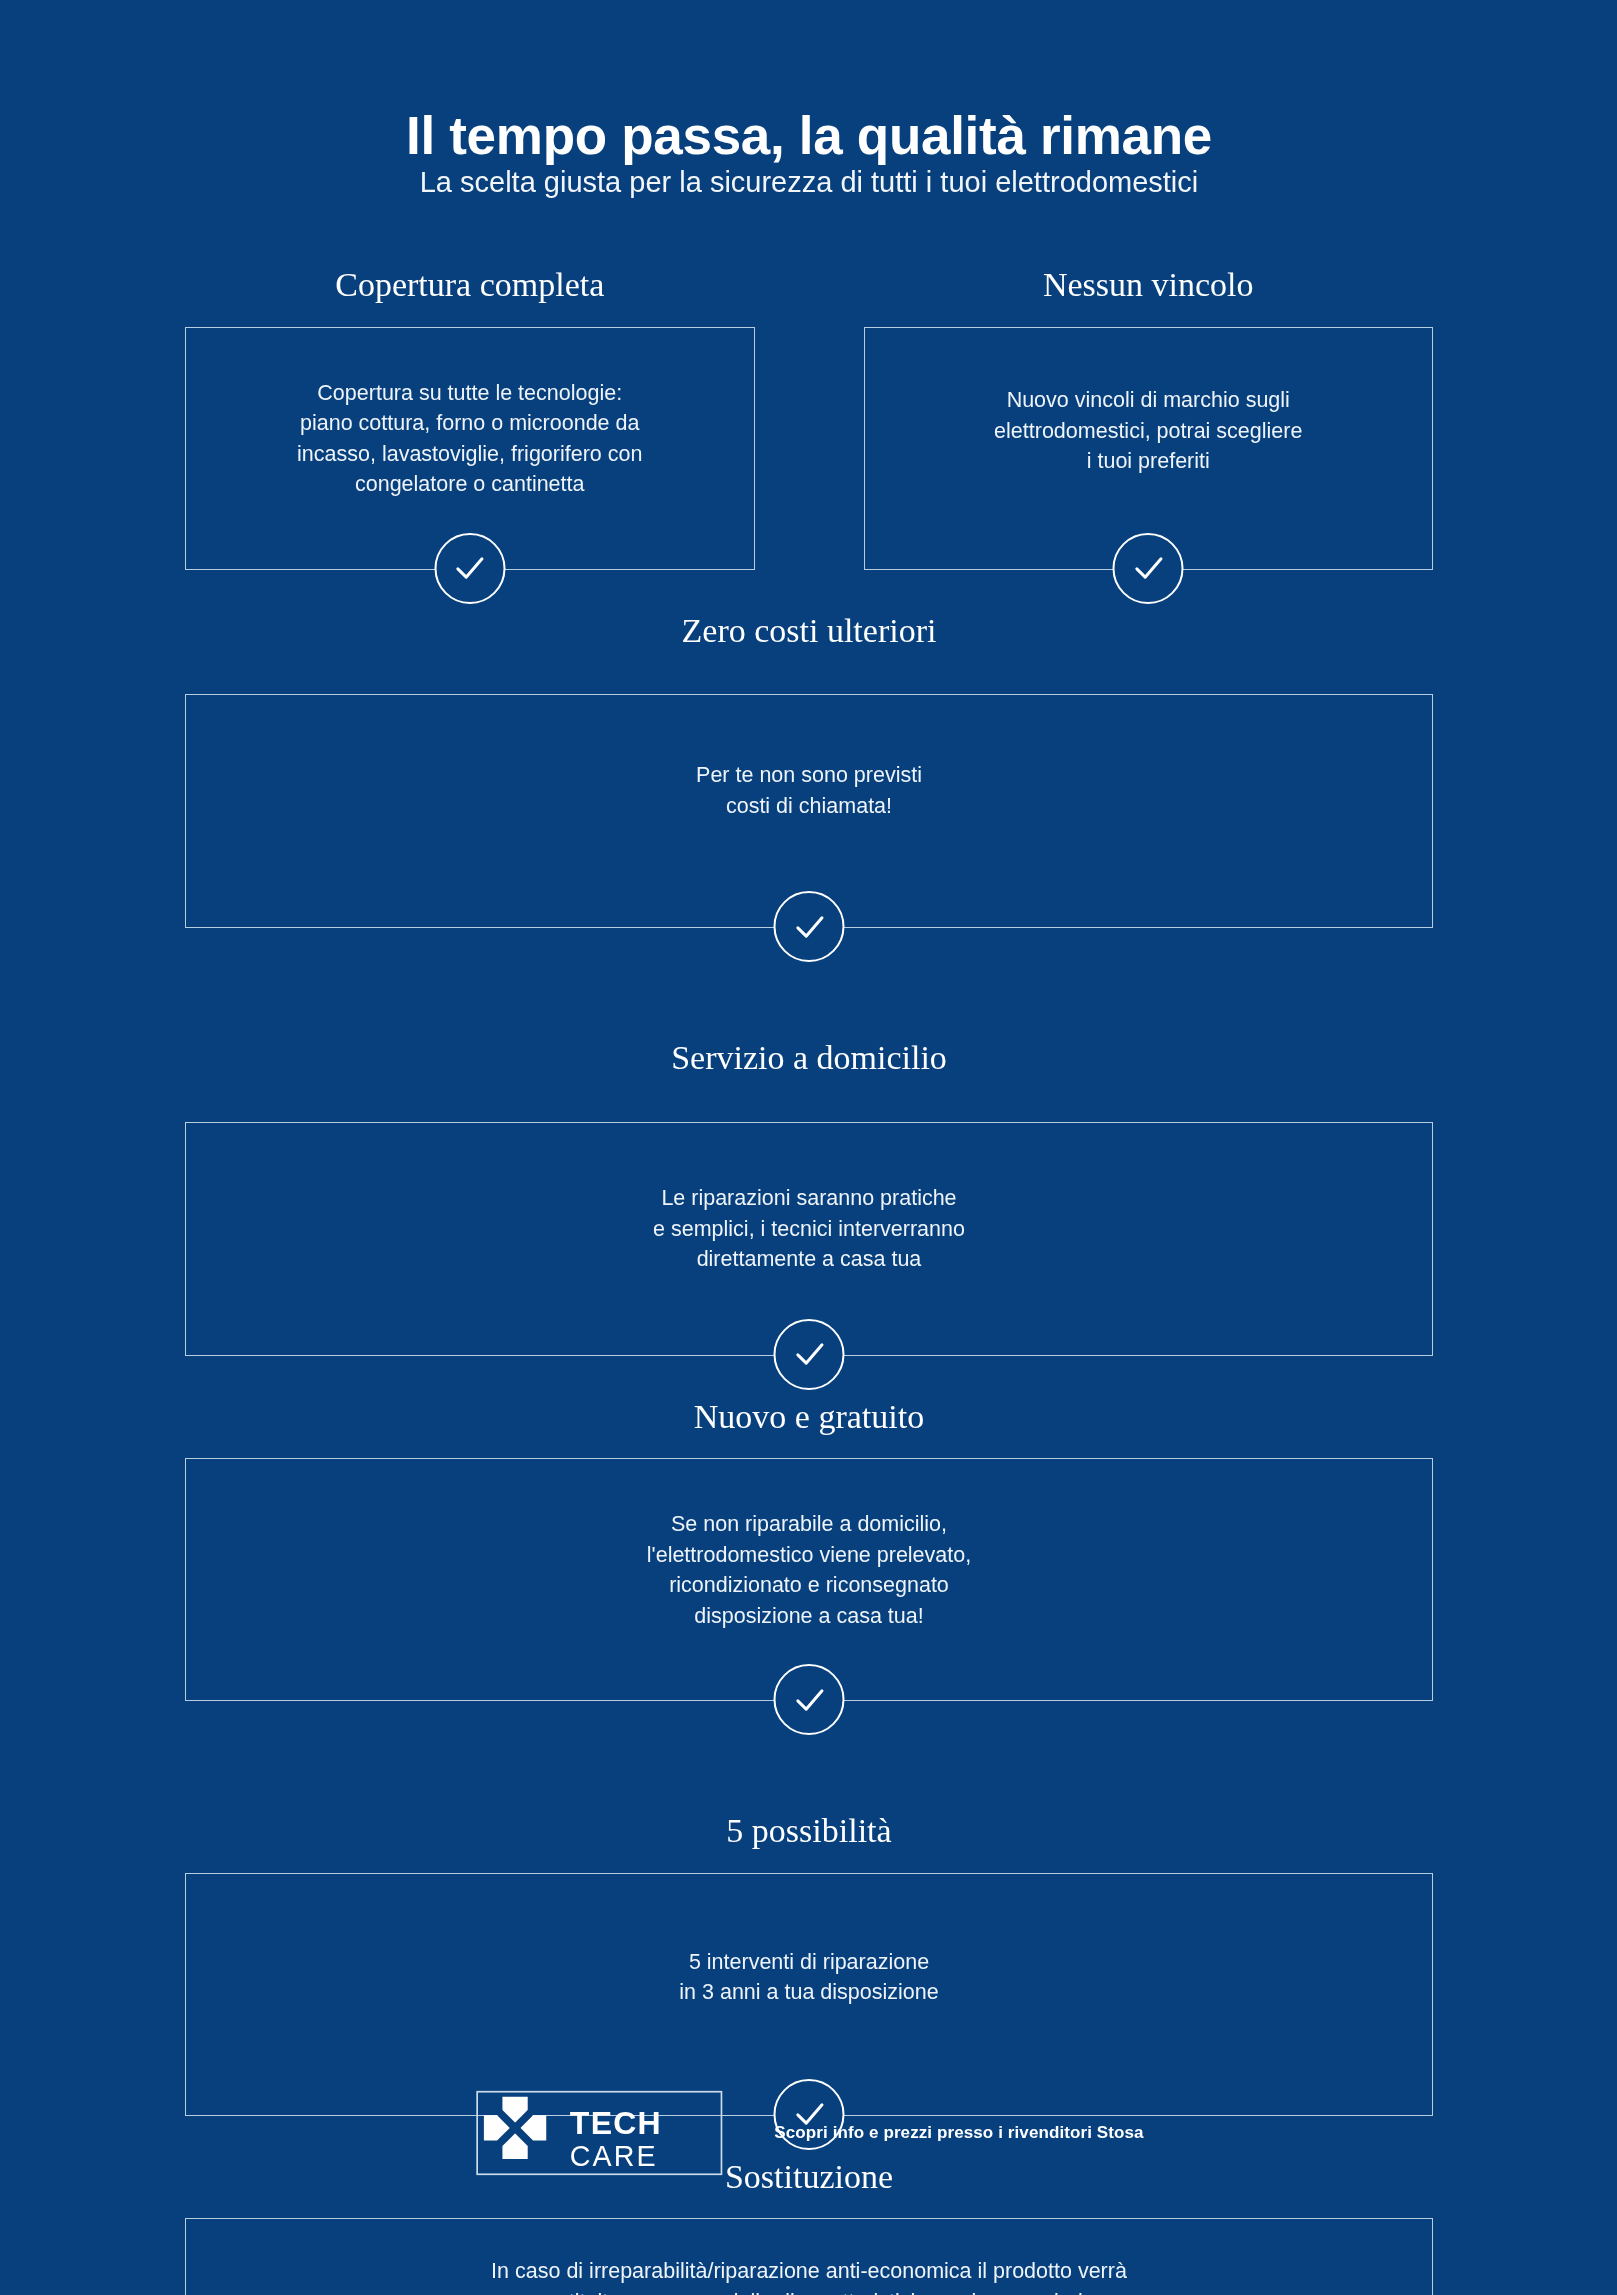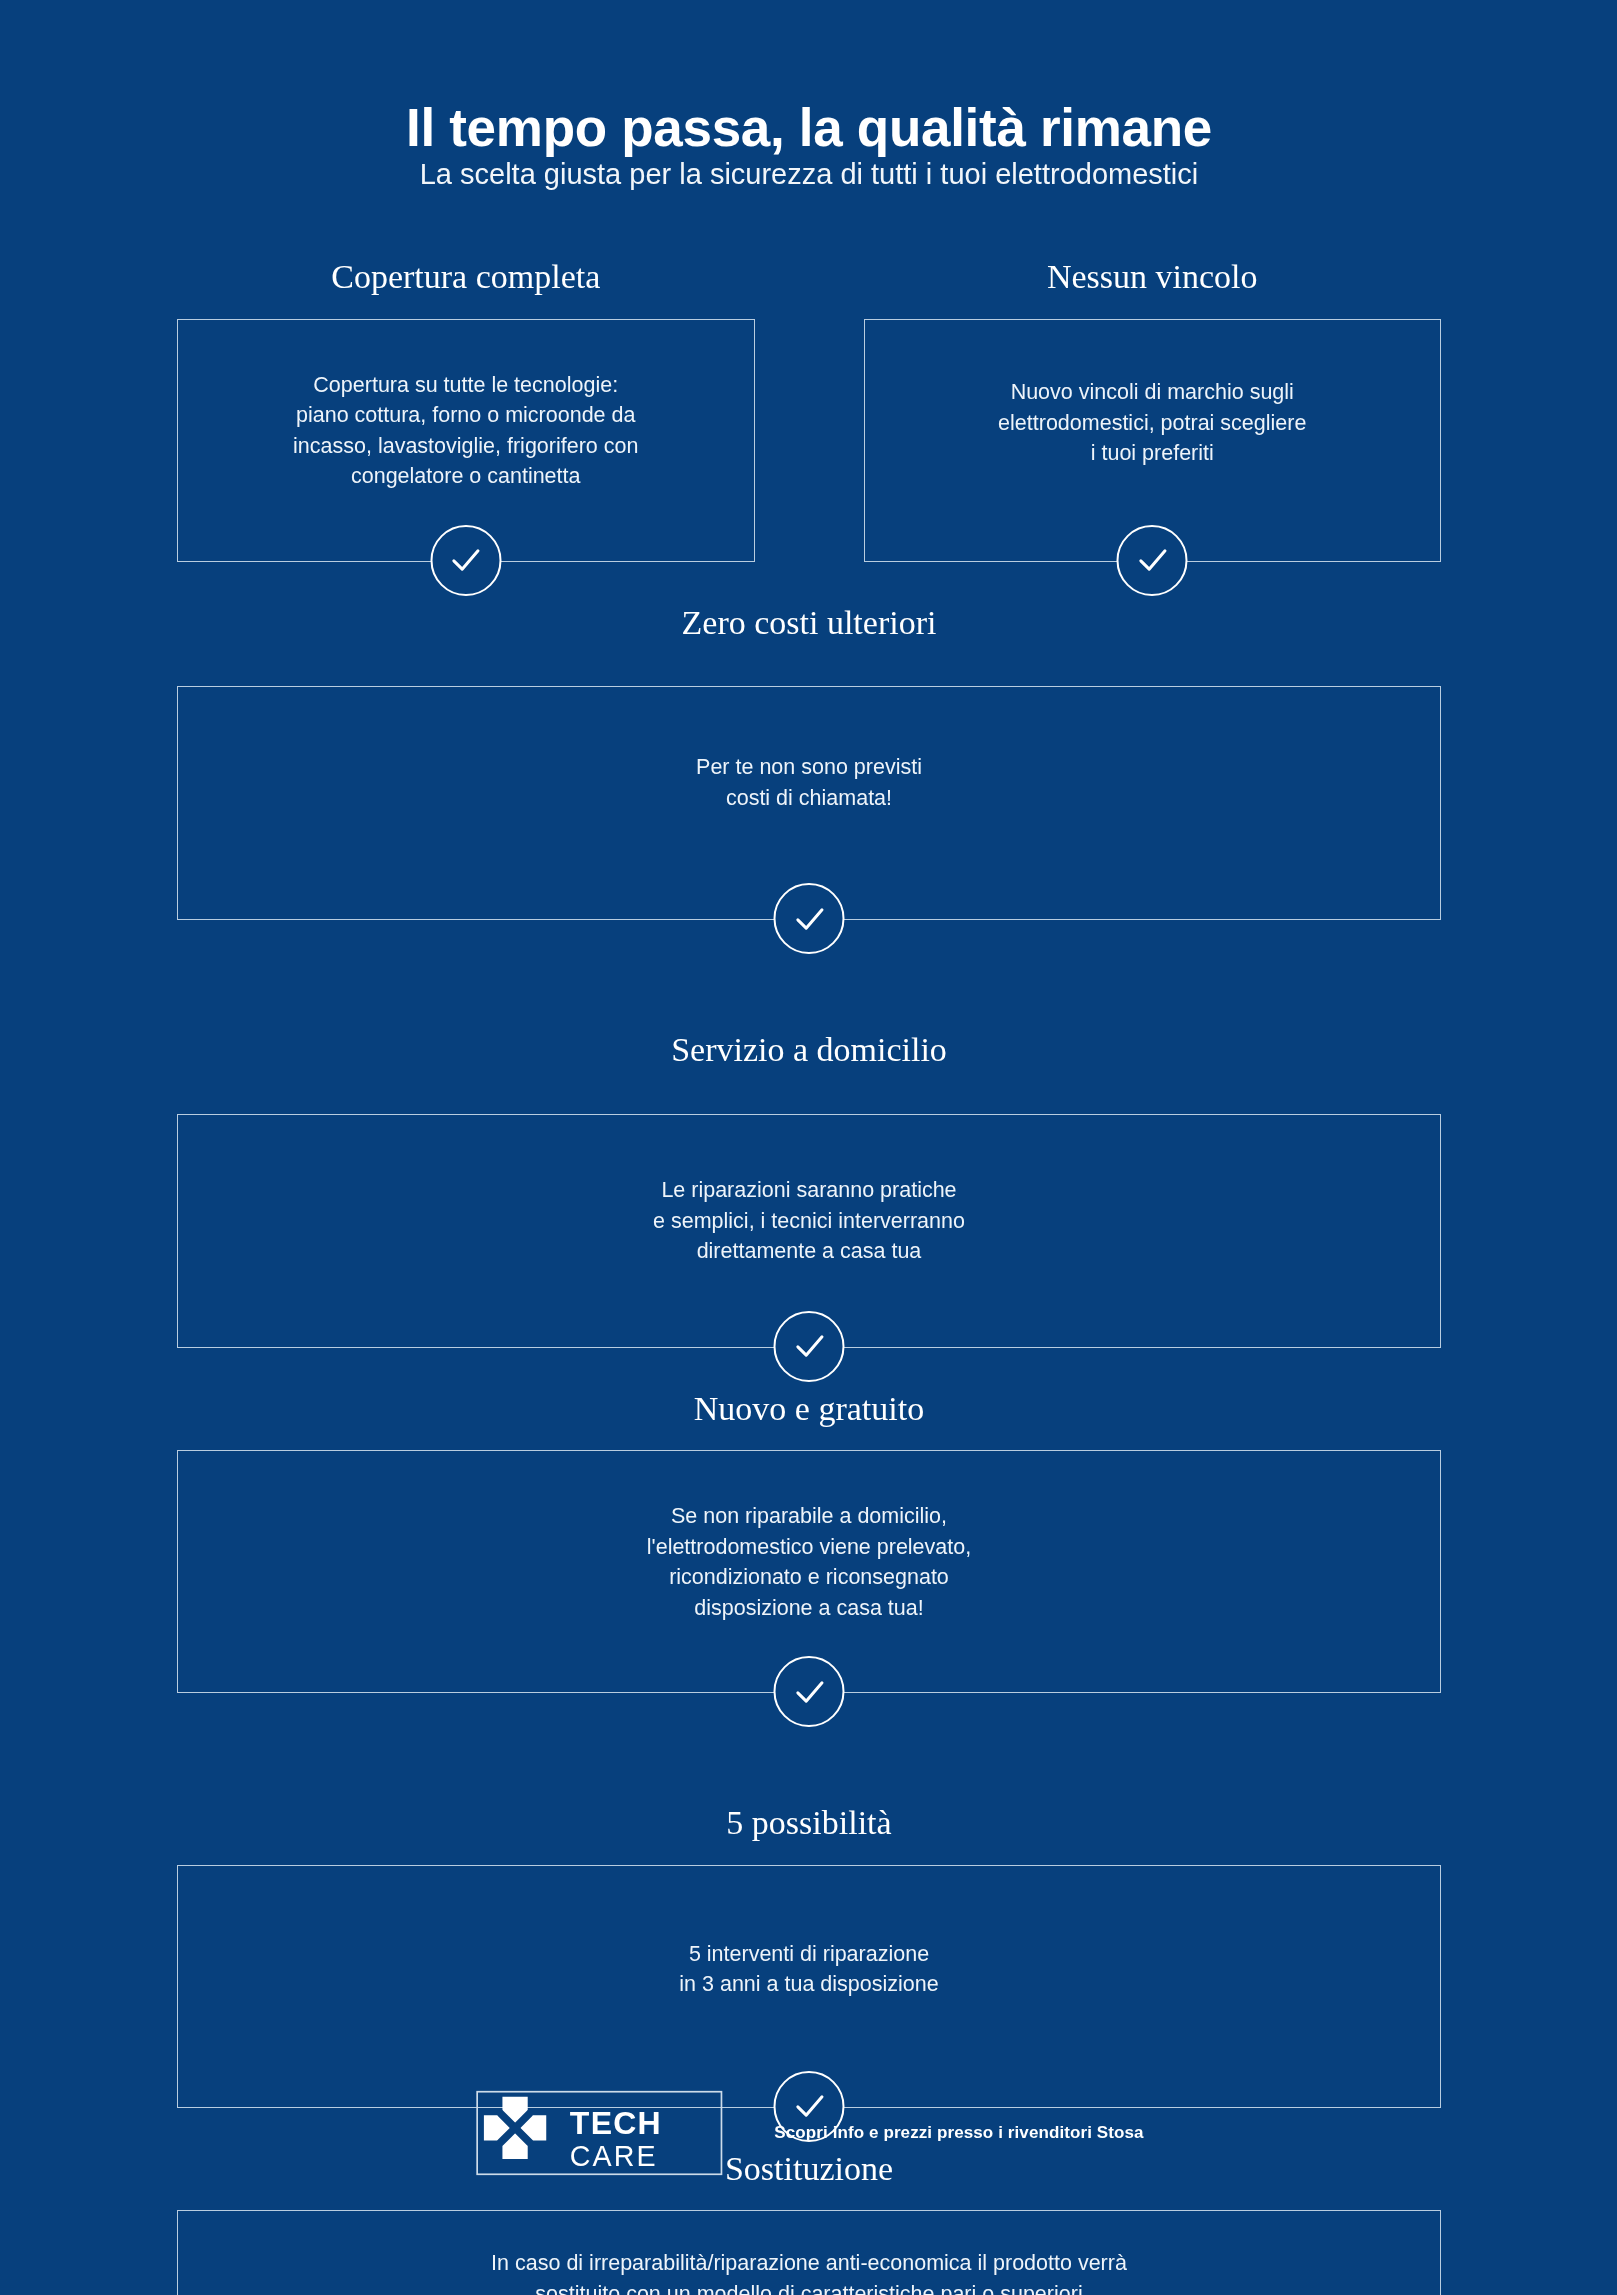--- a/index.html
+++ b/index.html
@@ -14,21 +14,21 @@
     font-family: "Liberation Sans", sans-serif;
     color: #ffffff;
     overflow: hidden;
   }
 
   .poster {
     position: relative;
     width: 1618px;
     height: 2295px;
     background: #07407d;
-    padding: 4px;
+    padding: 12px;
   }
 
   
   .header {
     padding-top: 94px;
     text-align: center;
   }
 
   .poster-title {
     font-family: "Liberation Sans", sans-serif;

